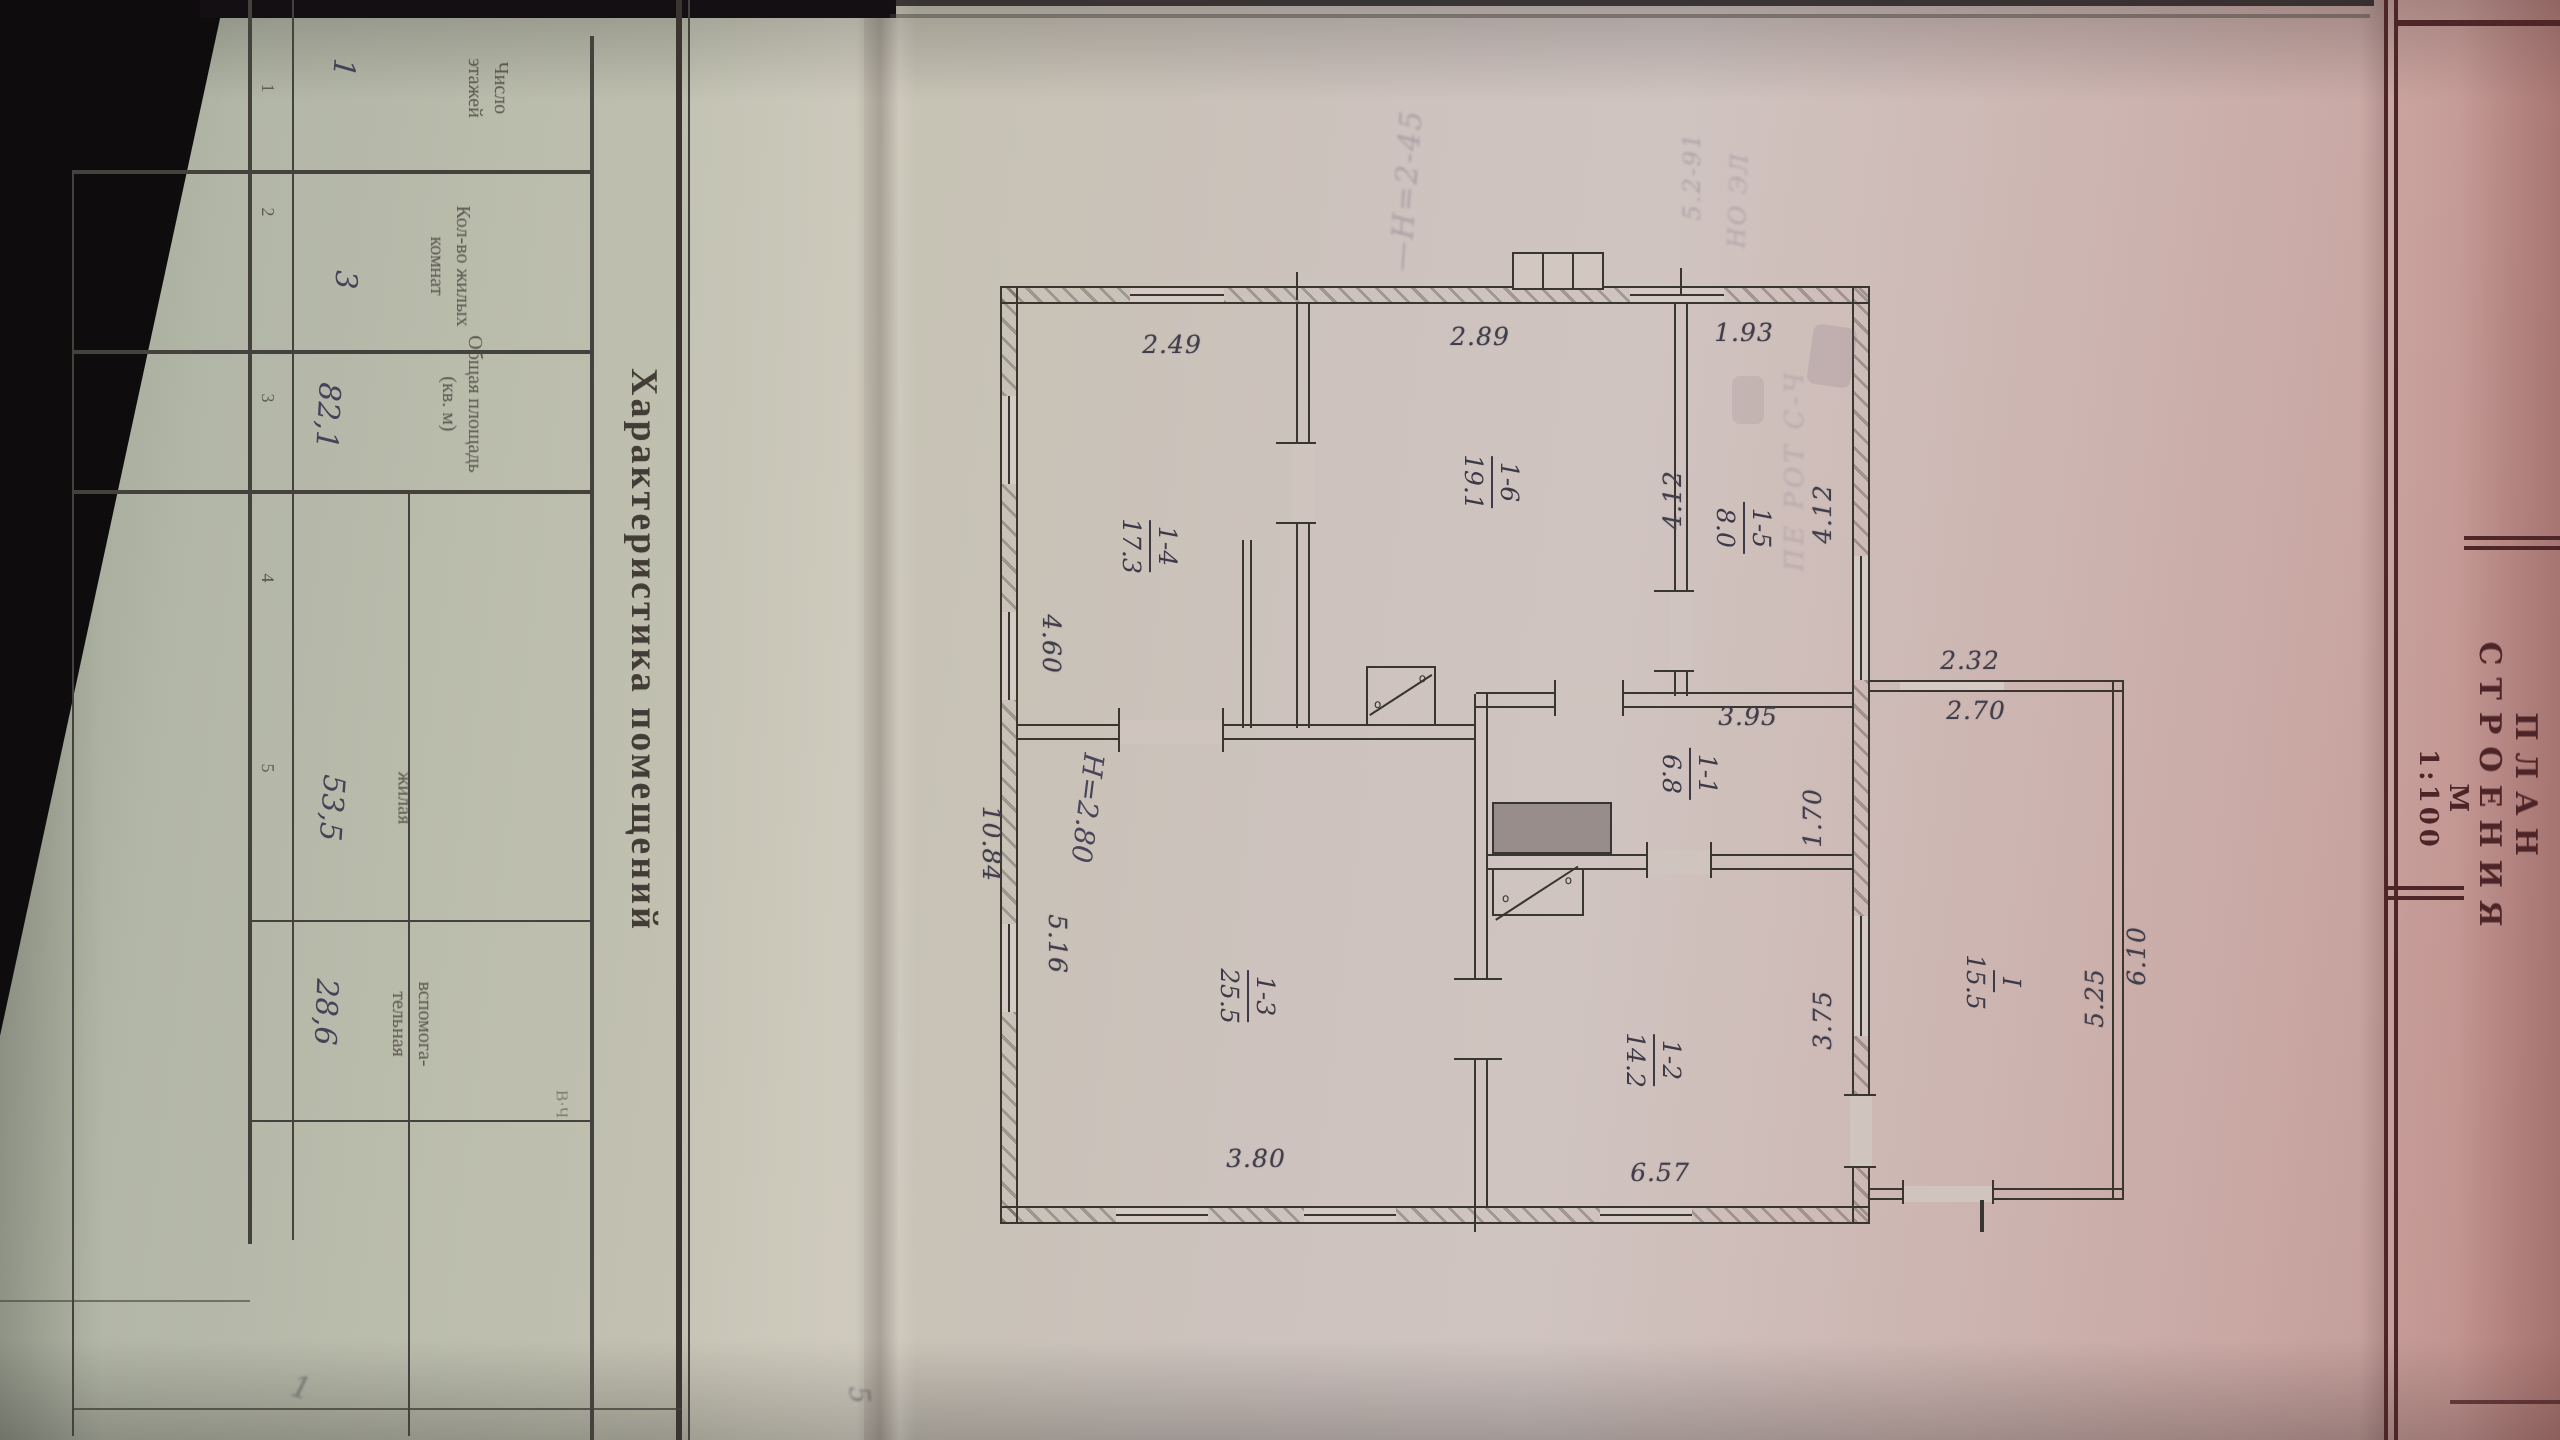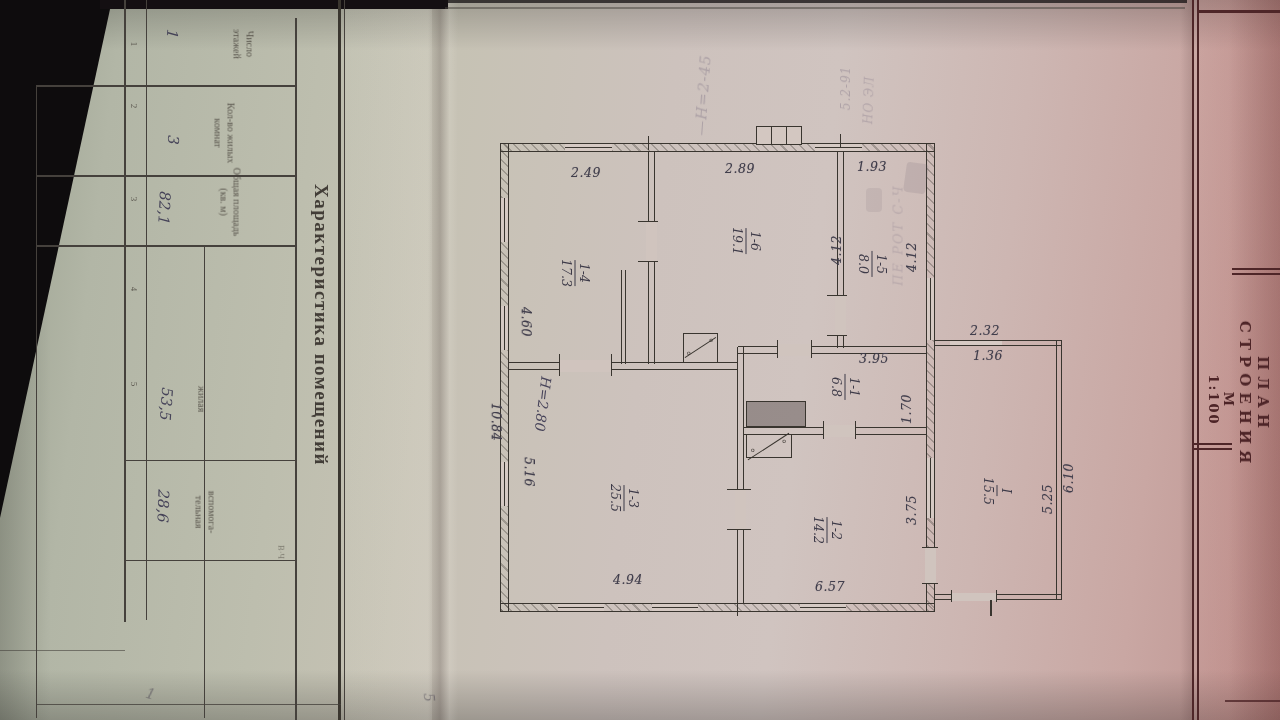--- a/index.html
+++ b/index.html
@@ -166,25 +166,25 @@
   <div class="ih" style="left:935px;top:594px;width:127px;height:6px;"></div>
   <div class="winH" style="left:950px;top:340px;width:52px;height:6px;"></div>
   <div class="gap" style="left:952px;top:593px;width:44px;height:8px;"></div>
   <div class="tick" style="left:951px;top:590px;width:1.4px;height:12px;"></div>
   <div class="tick" style="left:996px;top:590px;width:1.4px;height:12px;"></div>
   <div class="tick" style="left:990px;top:600px;width:1.6px;height:16px;"></div>
 
   <div class="ctr dim" style="left:586px;top:172px;">2.49</div>
   <div class="ctr dim" style="left:740px;top:168px;">2.89</div>
   <div class="ctr dim" style="left:872px;top:166px;">1.93</div>
-  <div class="ctr dim" style="left:628px;top:579px;">4.94</div>
+  <div class="ctr dim" style="left:628px;top:579px;">3.80</div>
   <div class="ctr dim" style="left:830px;top:586px;">6.57</div>
   <div class="ctr dim" style="left:841px;top:358px;margin-left:33px;">3.95</div>
   <div class="ctr dim" style="left:985px;top:330px;">2.32</div>
-  <div class="ctr dim" style="left:988px;top:355px;">1.36</div>
+  <div class="ctr dim" style="left:988px;top:355px;">2.70</div>
   <div class="ctr dim" style="left:526px;top:322px;--r:90deg;">4.60</div>
   <div class="ctr dim" style="left:496px;top:422px;--r:90deg;">10.84</div>
   <div class="ctr dim" style="left:529px;top:472px;--r:90deg;">5.16</div>
   <div class="ctr dim" style="left:836px;top:250px;--r:-90deg;">4.12</div>
   <div class="ctr dim" style="left:911px;top:257px;--r:-90deg;">4.12</div>
   <div class="ctr dim" style="left:906px;top:409px;--r:-90deg;">1.70</div>
   <div class="ctr dim" style="left:911px;top:510px;--r:-90deg;">3.75</div>
   <div class="ctr dim" style="left:1068px;top:478px;--r:-90deg;">6.10</div>
   <div class="ctr dim" style="left:1047px;top:499px;--r:-90deg;">5.25</div>
   <div class="ctr hand" style="left:543px;top:404px;--r:97deg;font-size:14px;">Н=2.80</div>

